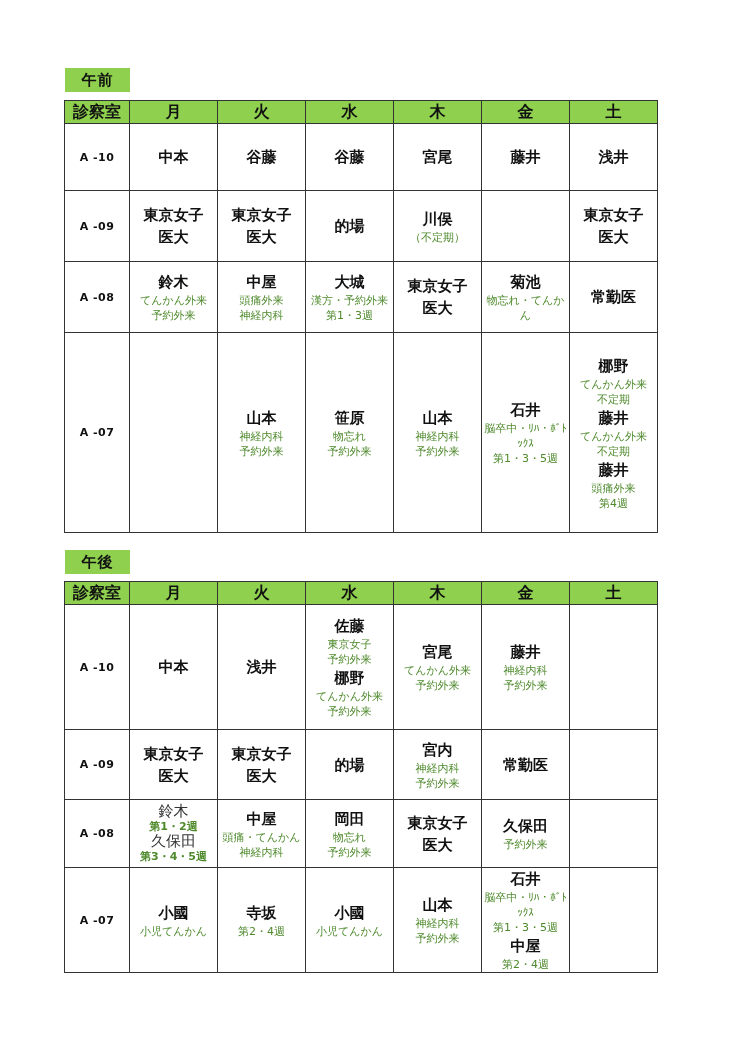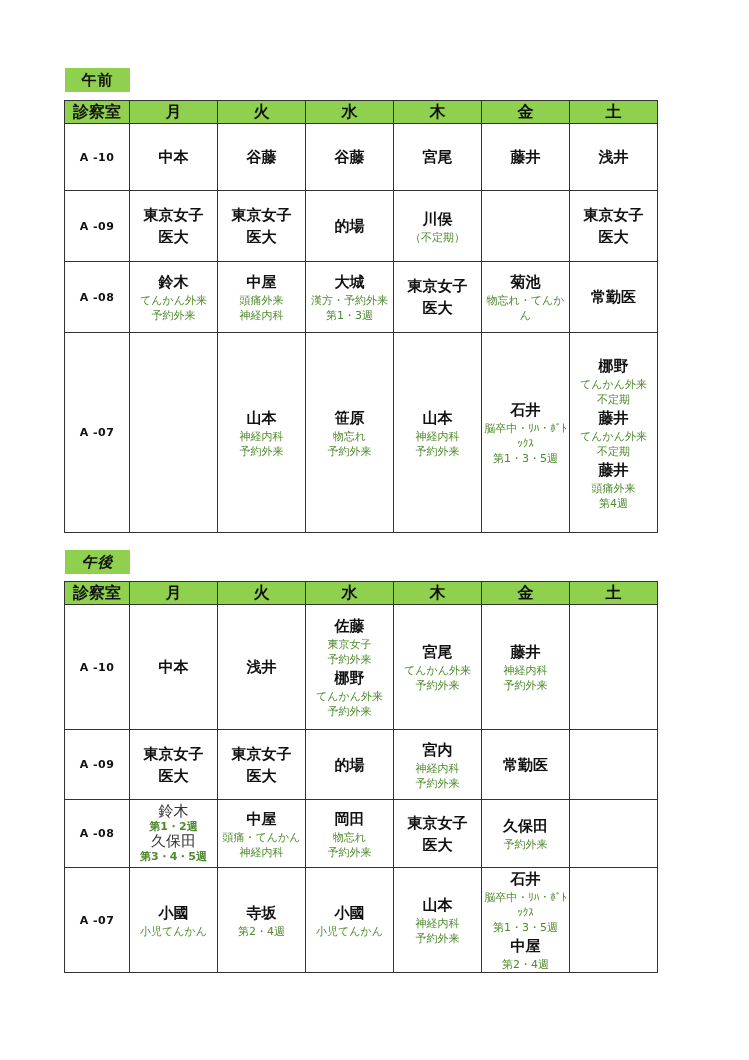--- a/index.html
+++ b/index.html
@@ -213,21 +213,21 @@
           <span class="entry">
             <span class="name">藤井</span>
             <span class="note">頭痛外来</span>
             <span class="note">第4週</span>
           </span>
         </td>
       </tr>
     </tbody>
 </table>
 
-<div class="section-label" style="top:550px;font-style:italic;">午後</div>
+<div class="section-label" style="top:550px;">午後</div>
 <table class="schedule" style="top:581px;">
   <colgroup>
       <col class="c-room">
       <col class="c-day">
       <col class="c-day">
       <col class="c-day">
       <col class="c-day">
       <col class="c-day">
       <col class="c-day">
     </colgroup>

